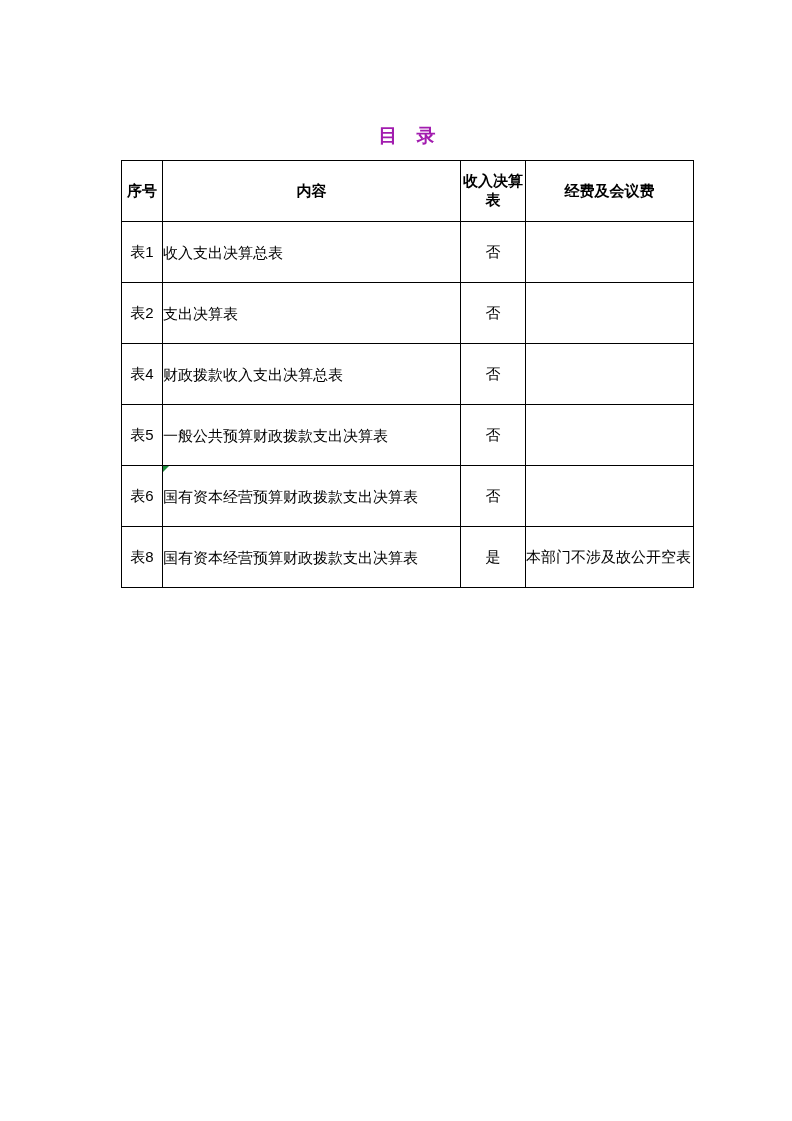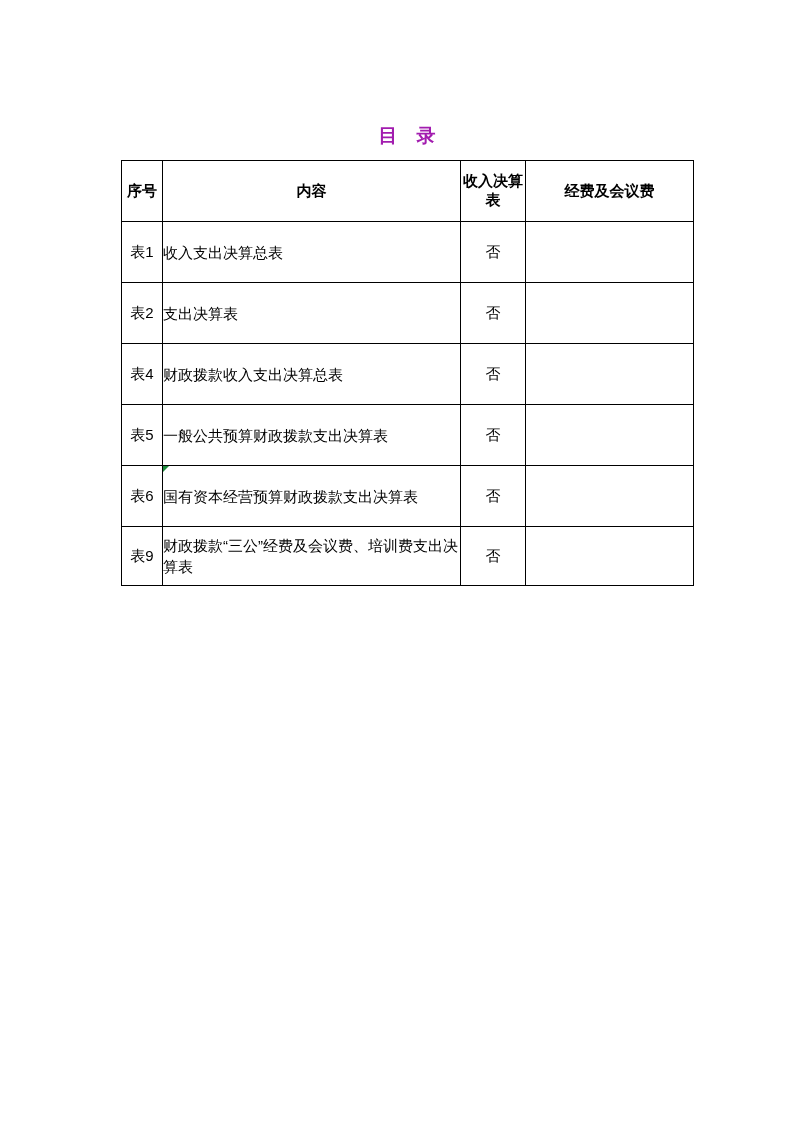--- a/index.html
+++ b/index.html
@@ -129,22 +129,22 @@
       </tr>
       <tr>
         <td class="c-id">表6</td>
         <td class="c-content pos-rel">
           <span class="cell-marker"></span>
           <span>国有资本经营预算财政拨款支出决算表</span>
         </td>
         <td class="c-empty">否</td>
         <td class="c-reason"></td>
       </tr>
-      <tr class="last-row">
-        <td class="c-id">表9</td>
-        <td class="c-content">财政拨款“三公”经费及会议费、培训费支出决算表</td>
-        <td class="c-empty">否</td>
-        <td class="c-reason"></td>
+      <tr>
+        <td class="c-id">表8</td>
+        <td class="c-content">国有资本经营预算财政拨款支出决算表</td>
+        <td class="c-empty">是</td>
+        <td class="c-reason">本部门不涉及故公开空表</td>
       </tr>
     </tbody>
   </table>
 
 </div>
 
 </body></html>

